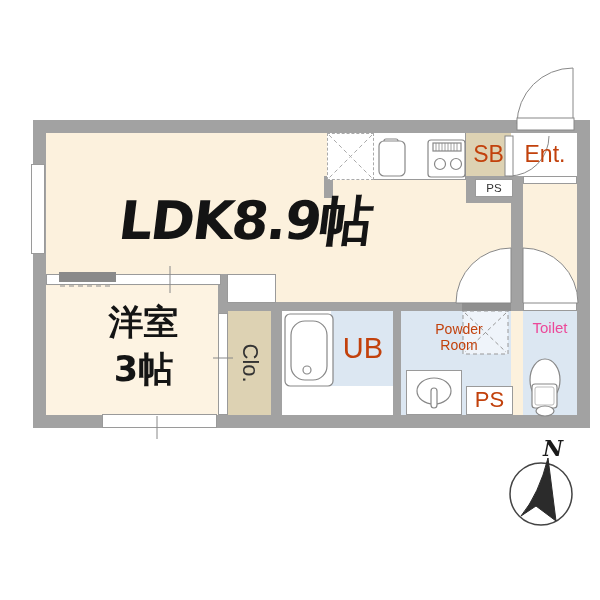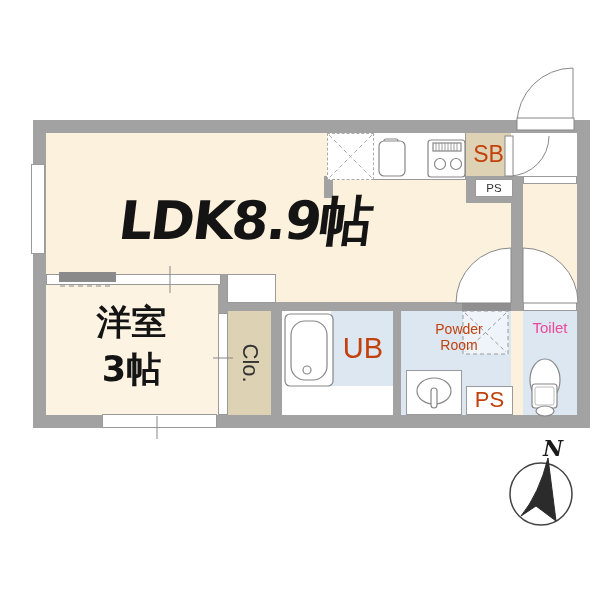--- a/index.html
+++ b/index.html
@@ -127,38 +127,39 @@
     </g>
 
     <g>
       <circle cx="541" cy="494" r="31" fill="none" stroke="#444" stroke-width="1.5"></circle>
       <path d="M548,458 Q539,494 521,516 L536,506 L556,521 Z" fill="#2b2b2b" stroke="#2b2b2b" stroke-width="1"></path>
     </g>
   </svg>
 
   <div class="abs lbl big" style="left:80px;top:186px;width:330px;height:70px;font-size:53px;transform:skewX(-7deg);letter-spacing:-2px;">LDK8.9帖</div>
 
-  <div class="abs lbl big" style="left:64px;top:296px;width:135px;height:100px;font-size:35px;flex-direction:column;line-height:1.35;">
+  <div class="abs lbl big" style="left:76px;top:296px;width:135px;height:100px;font-size:35px;flex-direction:column;line-height:1.35;">
     <span>洋室</span>
     <span>3帖</span>
   </div>
 
   <div class="abs lbl" style="left:227px;top:311px;width:45px;height:104px;font-size:22px;color:#333;">
     <span style="transform:rotate(90deg);white-space:nowrap;">Clo.</span>
   </div>
 
   <div class="abs lbl" style="left:331px;top:311px;width:64px;height:75px;font-size:29px;">UB</div>
 
   <div class="abs lbl" style="left:394px;top:316px;width:74px;height:42px;font-size:14px;flex-direction:column;line-height:1.15;margin-left:28px;">
     <span>Powder</span>
     <span>Room</span>
   </div>
 
   <div class="abs lbl" style="left:523px;top:318px;width:54px;height:20px;font-size:15px;color:#ec4899;">Toilet</div>
 
+  <div class="abs lbl" style="left:513px;top:133px;width:64px;height:43px;font-size:23px;">Ent.</div>
 
   <div class="abs lbl" style="left:466px;top:133px;width:45px;height:43px;font-size:23px;">SB</div>
 
   <div class="abs lbl" style="left:475px;top:179px;width:38px;height:18px;font-size:11.5px;color:#333;">PS</div>
 
   <div class="abs lbl" style="left:466px;top:386px;width:47px;height:29px;font-size:22px;">PS</div>
 
   <div class="abs lbl" style="left:538px;top:436px;width:30px;height:24px;font-family:'DejaVu Serif',serif;font-style:italic;font-weight:bold;font-size:22px;color:#1a1a1a;">N</div>
 
 </div>

